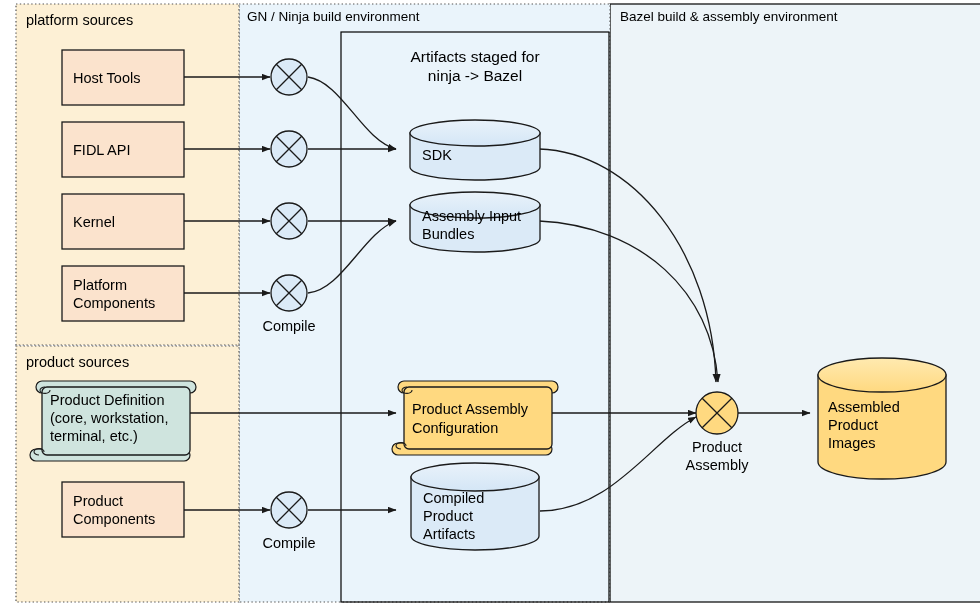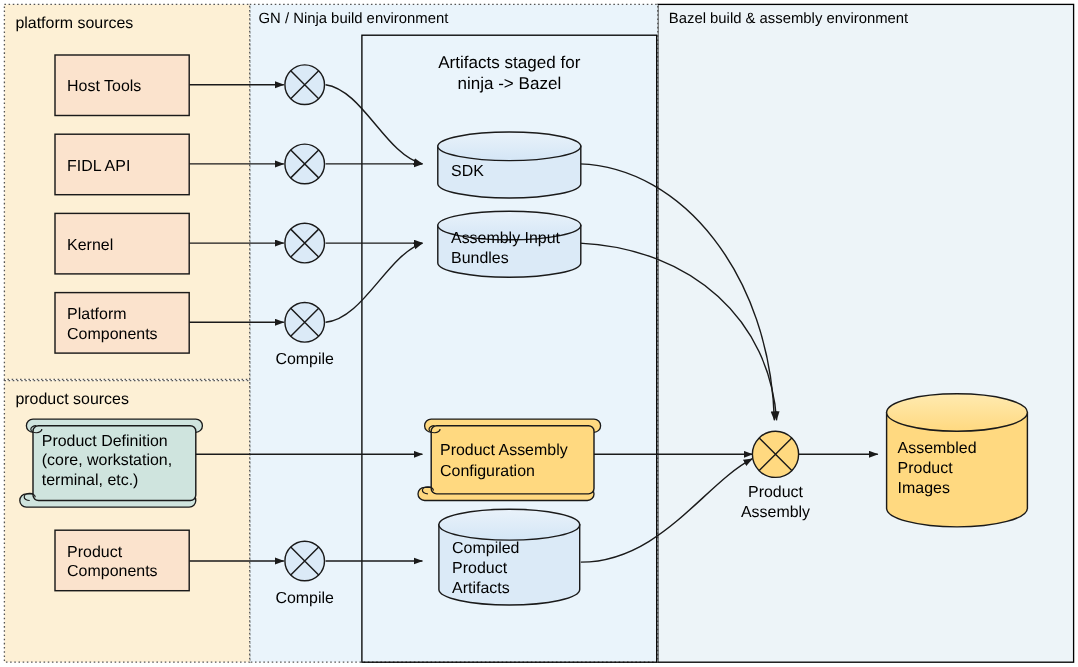--- a/index.html
+++ b/index.html
@@ -1,18 +1,18 @@
 <!DOCTYPE html>
 <html><head>
 <meta charset="utf-8">
 <style>
   html,body{margin:0;padding:0;background:#ffffff;}
   body{width:980px;height:606px;overflow:hidden;
        font-family:"Liberation Sans","DejaVu Sans",sans-serif;}
-  #stage{position:relative;width:803px;height:606px;}
+  #stage{position:relative;width:803px;height:606px;margin-left:12px;}
   svg{position:absolute;top:0;left:0;}
   .lbl{font-family:"Liberation Sans","DejaVu Sans",sans-serif;fill:#000000;}
 </style>
 </head>
 <body>
 
 <div id="stage">
 
   <svg width="980" height="606" viewBox="0 0 980 606">
 

